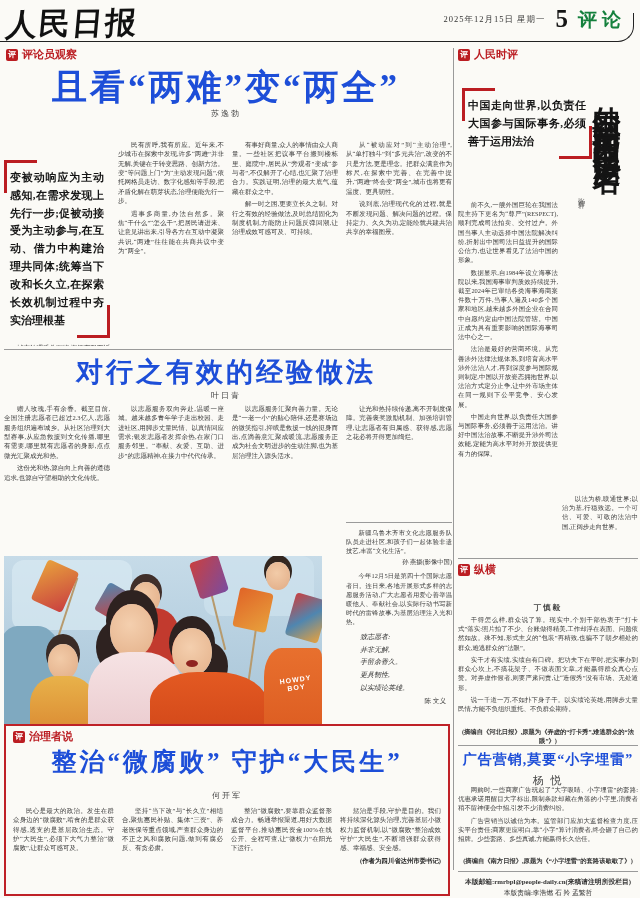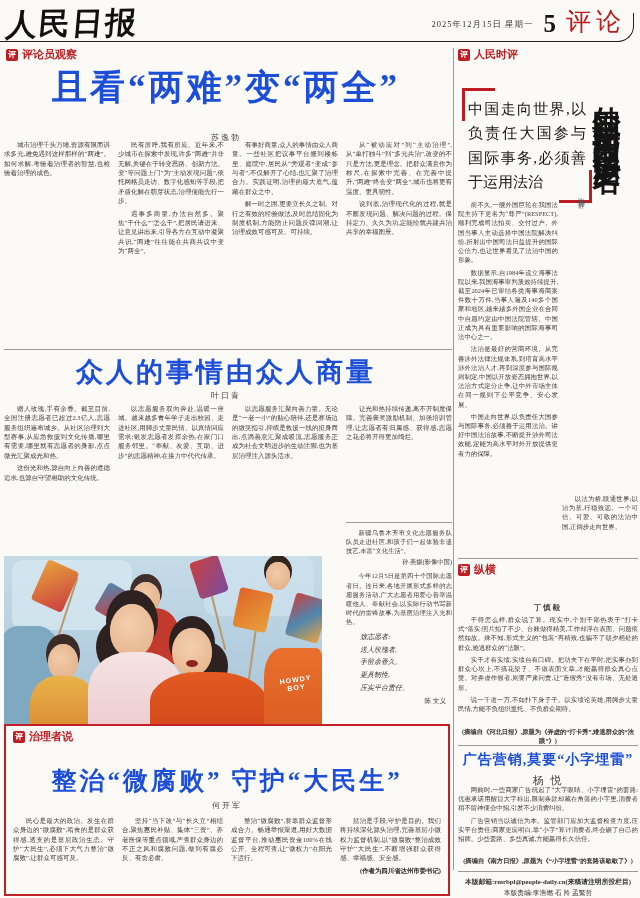--- a/index.html
+++ b/index.html
@@ -6,39 +6,39 @@
   .page{position:relative;width:640px;height:898px;background:#fbfaf6;margin:0 auto;
         font-family:"Liberation Serif","DejaVu Serif",serif;color:#222;overflow:hidden;}
   .abs{position:absolute;}
   p{margin:0 0 3px 0;text-indent:2em;text-align:justify;}
   
   .masthead{left:6px;top:3px;font-size:31px;font-weight:900;letter-spacing:2px;
             transform:skewX(-6deg) rotate(-1deg);color:#111;}
   .hright{right:14px;top:5px;display:flex;align-items:flex-end;gap:10px;}
   .hdate{font-size:8.5px;color:#333;padding-bottom:7px;letter-spacing:1px;}
   .hpage{font-size:25px;font-weight:900;color:#151515;}
-  .hsec{font-size:25px;font-weight:400;color:#b91c1c;letter-spacing:5px;}
+  .hsec{font-size:19px;font-weight:700;color:#15803d;letter-spacing:5px;}
   .hline{left:0;right:34px;top:41px;border-bottom:1.6px solid #222;height:0;}
   .hhook{right:6px;top:13px;width:28px;height:28px;border-right:1.6px solid #222;
          border-bottom:1.6px solid #222;border-bottom-right-radius:16px;}
   
   .slabel{display:flex;align-items:center;gap:4px;font-size:11px;font-weight:900;color:#bb1d22;
           font-family:"Liberation Sans","DejaVu Sans",sans-serif;}
   .badge{display:inline-flex;width:12px;height:12px;background:#bb1d22;color:#fff;border-radius:2px;
          align-items:center;justify-content:center;font-size:8px;font-weight:700;}
   
   .bigtitle{text-align:center;font-weight:700;color:#1d4ed8;letter-spacing:3px;}
   .author{text-align:center;font-size:8px;color:#444;letter-spacing:2px;}
   
   .cols{display:flex;gap:8px;}
   .col{flex:1;font-size:6.5px;line-height:1.44;color:#3b3b3b;overflow:hidden;}
   .rule{border-top:1px solid #9a9a9a;height:0;}
   .vrule{border-left:1px solid #9a9a9a;width:0;}
   
-  .qbox{position:relative;padding:9px 6px;font-weight:400;font-size:15px;line-height:1.62;
+  .qbox{position:relative;padding:9px 6px;font-weight:700;font-size:11px;line-height:1.62;
         color:#161616;text-align:justify;}
   .qbox::before{content:"";position:absolute;left:0;top:0;width:30px;height:30px;
         border-left:3.5px solid #bb1d22;border-top:3.5px solid #bb1d22;}
   .qbox::after{content:"";position:absolute;right:0;bottom:0;width:30px;height:30px;
         border-right:3.5px solid #bb1d22;border-bottom:3.5px solid #bb1d22;}
   
   .vtitle{writing-mode:vertical-rl;text-orientation:upright;font-size:28px;font-weight:900;
           color:#141414;letter-spacing:5px;line-height:1;}
   .vauthor{writing-mode:vertical-rl;text-orientation:upright;font-size:7px;color:#555;letter-spacing:2px;}
   .small-center{text-align:center;font-size:6.3px;color:#333;}
@@ -74,43 +74,44 @@
   <div class="abs hline"></div>
   <div class="abs hhook"></div>
 
   <div class="abs vrule" style="left:453px;top:48px;height:822px;"></div>
 
   <div class="abs slabel" style="left:6px;top:47px;">
     <span class="badge">评</span>
     <span>评论员观察</span>
   </div>
   <div class="abs bigtitle" style="left:0;top:64px;width:452px;font-size:35px;">且看“两难”变“两全”</div>
-  <div class="abs author" style="left:0;top:132px;width:452px;">苏逸勃</div>
+  <div class="abs author" style="left:0;top:108px;width:452px;">苏逸勃</div>
   <div class="abs cols" style="left:4px;top:140px;width:448px;height:206px;">
     <div class="col">
+      <div class="qbox" style="margin-top:20px;margin-bottom:5px;">变被动响应为主动感知,在需求发现上先行一步;促被动接受为主动参与,在互动、借力中构建治理共同体;统筹当下改和长久立,在探索长效机制过程中夯实治理根基</div>
       <div>
           <p>城市治理千头万绪,资源有限而诉求多元,难免遇到这样那样的“两难”。如何求解,考验着治理者的智慧,也检验着治理的成色。</p>
         </div>
     </div>
     <div class="col">
         <p>民有所呼,我有所应。近年来,不少城市在探索中发现,许多“两难”并非无解,关键在于转变思路、创新方法。变“等问题上门”为“主动发现问题”,依托网格员走访、数字化感知等手段,把矛盾化解在萌芽状态,治理便能先行一步。</p>
         <p>遇事多商量,办法自然多。聚焦“干什么”“怎么干”,把居民请进来、让意见讲出来,引导各方在互动中凝聚共识,“两难”往往能在共商共议中变为“两全”。</p>
       </div>
     <div class="col">
         <p>有事好商量,众人的事情由众人商量。一些社区把议事平台搬到楼栋里、庭院中,居民从“旁观者”变成“参与者”,不仅解开了心结,也汇聚了治理合力。实践证明,治理的最大底气,蕴藏在群众之中。</p>
         <p>解一时之困,更要立长久之制。对行之有效的经验做法,及时总结固化为制度机制,方能防止问题反弹回潮,让治理成效可感可及、可持续。</p>
       </div>
     <div class="col">
         <p>从“被动应对”到“主动治理”,从“单打独斗”到“多元共治”,改变的不只是方法,更是理念。把群众满意作为标尺,在探索中完善、在完善中提升,“两难”终会变“两全”,城市也将更有温度、更具韧性。</p>
         <p>说到底,治理现代化的过程,就是不断发现问题、解决问题的过程。保持定力、久久为功,定能绘就共建共治共享的幸福图景。</p>
       </div>
   </div>
   <div class="abs rule" style="left:4px;top:349px;width:448px;"></div>
 
-  <div class="abs bigtitle" style="left:0;top:354px;width:452px;font-size:27px;">众人的事情由众人商量</div>
+  <div class="abs bigtitle" style="left:0;top:354px;width:452px;font-size:27px;">对行之有效的经验做法</div>
   <div class="abs author" style="left:0;top:390px;width:452px;">叶日青</div>
   <div class="abs cols" style="left:4px;top:404px;width:448px;height:150px;">
     <div class="col">
         <p>赠人玫瑰,手有余香。截至目前,全国注册志愿者已超过2.3亿人,志愿服务组织遍布城乡。从社区治理到大型赛事,从应急救援到文化传播,哪里有需要,哪里就有志愿者的身影,点点微光汇聚成光和热。</p>
         <p>这份光和热,源自向上向善的道德追求,也源自守望相助的文化传统。</p>
       </div>
     <div class="col">
         <p>以志愿服务双向奔赴,温暖一座城。越来越多青年学子走出校园、走进社区,用脚步丈量民情、以真情回应需求;银发志愿者发挥余热,在家门口服务邻里。“奉献、友爱、互助、进步”的志愿精神,在接力中代代传承。</p>
       </div>
     <div class="col">
@@ -126,24 +127,24 @@
     <div class="cap">
         <p>新疆乌鲁木齐市文化志愿服务队队员走进社区,和孩子们一起体验非遗技艺,丰富“文化生活”。</p>
       </div>
     <div class="credit">孙 燕摄(影像中国)</div>
     <div class="cap">
         <p>今年12月5日是第四十个国际志愿者日。连日来,各地开展形式多样的志愿服务活动,广大志愿者用爱心善举温暖他人、奉献社会,以实际行动书写新时代的雷锋故事,为基层治理注入光和热。</p>
       </div>
     <div class="poem">
       <p>致志愿者:</p>
       <div>
-          <p>送人玫瑰者,</p>
+          <p>并非无解,</p>
           <p>手留余香久。</p>
           <p>更具韧性,</p>
-          <p>压实平台责任。</p>
+          <p>以实绩论英雄。</p>
         </div>
     </div>
     <div class="sig">陈 文义</div>
   </div>
 
   <div class="abs photo">
     <div class="ph" style="left:8px;top:4px;width:120px;height:70px;background:#d9e9f2;border-radius:12px;opacity:.7;"></div>
     <div class="ph" style="left:200px;top:0;width:110px;height:60px;background:#cfe2ee;border-radius:12px;opacity:.7;"></div>
     <div class="ph stick" style="left:60px;top:20px;height:80px;transform:rotate(18deg);"></div>
     <div class="ph stick" style="left:210px;top:10px;height:85px;transform:rotate(-14deg);"></div>
@@ -167,22 +168,22 @@
     <div class="ph" style="left:260px;top:92px;width:58px;height:96px;background:linear-gradient(180deg,#e8702e,#db5a20);border-radius:30% 10% 0 0;"></div>
     <div class="ph shirt-text" style="left:272px;top:120px;width:40px;">HOWDY BOY</div>
     <div class="ph" style="left:286px;top:40px;width:34px;height:44px;background:linear-gradient(135deg,#c94040,#4f86b0,#e8a13c);transform:rotate(16deg);border-radius:4px;"></div>
   </div>
 
   <div class="abs redbox" style="left:4px;top:724px;width:446px;height:172px;">
     <div class="slabel">
       <span class="badge">评</span>
       <span>治理者说</span>
     </div>
-    <div class="bigtitle" style="font-size:25px;margin-top:20px;">整治“微腐败” 守护“大民生”</div>
-    <div class="author" style="margin-top:3px;">何开军</div>
+    <div class="bigtitle" style="font-size:25px;margin-top:1px;">整治“微腐败” 守护“大民生”</div>
+    <div class="author" style="margin-top:12px;">何开军</div>
     <div class="cols" style="margin-top:5px;height:88px;">
       <div class="col">
           <p>民心是最大的政治。发生在群众身边的“微腐败”,啃食的是群众获得感,透支的是基层政治生态。守护“大民生”,必须下大气力整治“微腐败”,让群众可感可及。</p>
         </div>
       <div class="col">
           <p>坚持“当下改”与“长久立”相结合,聚焦惠民补贴、集体“三资”、养老医保等重点领域,严查群众身边的不正之风和腐败问题,做到有腐必反、有贪必肃。</p>
         </div>
       <div class="col">
           <p>整治“微腐败”,要靠群众监督形成合力。畅通举报渠道,用好大数据监督平台,推动惠民资金100%在线公开、全程可查,让“微权力”在阳光下运行。</p>
         </div>

